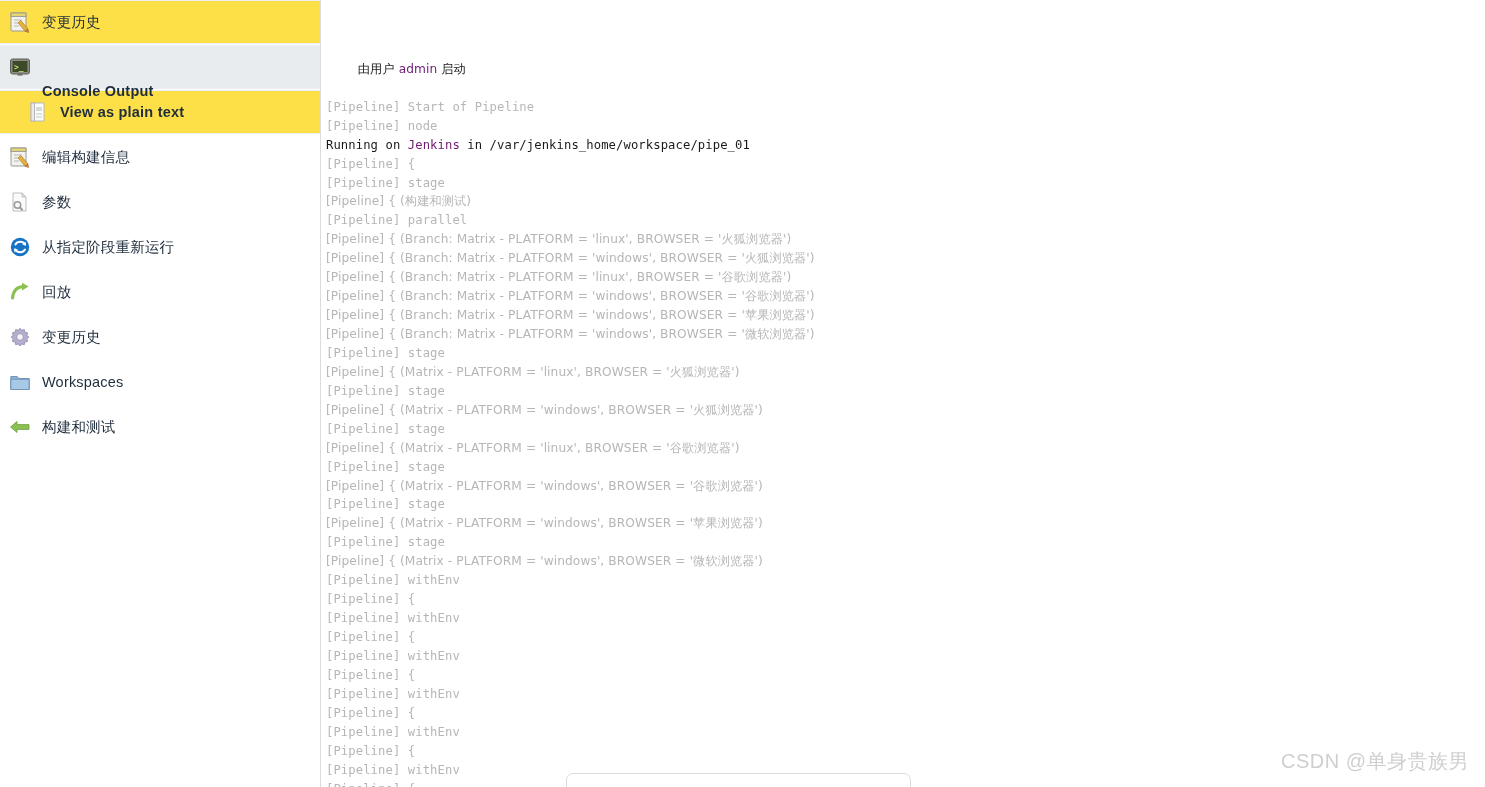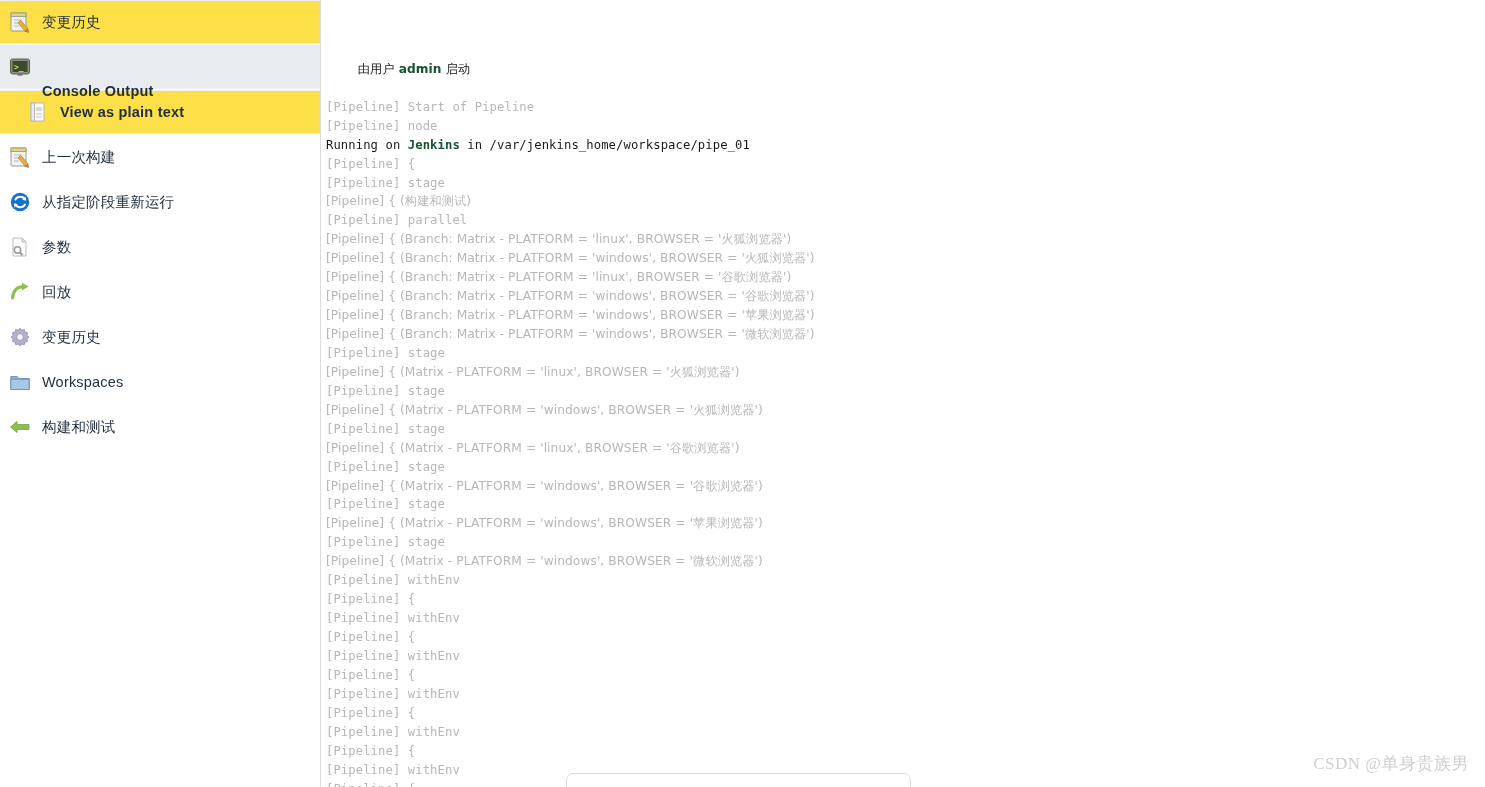--- a/index.html
+++ b/index.html
@@ -71,22 +71,22 @@
     font-family: "DejaVu Sans Mono", "Liberation Mono", monospace;
     font-size: 12.2px;
     line-height: 18.95px;
     white-space: pre;
     color: #b6b6b6;
     letter-spacing: .1px;
   }
   .log .line { height: 18.95px; }
   .log .line.dark  { color: #1a1a1a; }
   .log .link {
-    color: #14532d;
-    font-weight: bold;
+    color: #701a75;
+    font-weight: normal;
     text-decoration: none;
   }
   .cjk { font-family: "DejaVu Sans", sans-serif; }
 
   
   #bottom-box {
     position: absolute;
     left: 245px;
     bottom: -12px;
     width: 345px;
@@ -94,23 +94,23 @@
     border: 1px solid #dcdcdc;
     border-radius: 7px;
     background: #ffffff;
   }
 
   
   #watermark {
     position: absolute;
     right: 16px;
     bottom: 12px;
-    font-size: 17px;
+    font-size: 20px;
     color: #cfcfcf;
-    font-family: Liberation Serif, serif;
+    font-family: Liberation Sans, sans-serif;
     letter-spacing: .5px;
     user-select: none;
     pointer-events: none;
   }
 </style>
 </head>
 <body>
 
 <div id="app">
 
@@ -161,48 +161,48 @@
         <rect x="2" y="2" width="15" height="3.4" fill="#e8d873" stroke="#9a9a92" stroke-width="1"></rect>
         <line x1="5" y1="9" x2="13" y2="9" stroke="#b9b9b0" stroke-width="1"></line>
         <line x1="5" y1="12" x2="13" y2="12" stroke="#b9b9b0" stroke-width="1"></line>
         <line x1="5" y1="15" x2="10" y2="15" stroke="#b9b9b0" stroke-width="1"></line>
         <g transform="rotate(-40 14 13)">
           <rect x="11" y="9" width="3.6" height="11" fill="#e8b23a" stroke="#a8802a" stroke-width=".7"></rect>
           <polygon points="11,20 14.6,20 12.8,23" fill="#d8894a" stroke="#a8602a" stroke-width=".6"></polygon>
         </g>
       </svg>
         </span>
-        <span class="label">上一次构建</span>
+        <span class="label">编辑构建信息</span>
+      </div>
+      <div class="side-row plain">
+        <span class="ico">
+          <svg width="22" height="22" viewBox="0 0 22 22">
+        <polygon points="4,2 13,2 17,6 17,20 4,20" fill="#fbfbfb" stroke="#bdbdbd" stroke-width="1"></polygon>
+        <polygon points="13,2 13,6 17,6" fill="#e4e4e4" stroke="#bdbdbd" stroke-width="1"></polygon>
+        <circle cx="8.5" cy="14" r="3.2" fill="none" stroke="#9a9a9a" stroke-width="1.5"></circle>
+        <line x1="10.8" y1="16.3" x2="13.6" y2="19.2" stroke="#9a9a9a" stroke-width="2"></line>
+      </svg>
+        </span>
+        <span class="label">参数</span>
       </div>
       <div class="side-row plain">
         <span class="ico">
           <svg width="22" height="22" viewBox="0 0 22 22">
         <circle cx="11" cy="11" r="9.2" fill="#1773c4"></circle>
         <path d="M6.4 8.4 A5.6 5.6 0 0 1 16 8.4" fill="none" stroke="#fff" stroke-width="2" stroke-linecap="round"></path>
         <path d="M16 13.6 A5.6 5.6 0 0 1 6.4 13.6" fill="none" stroke="#fff" stroke-width="2" stroke-linecap="round"></path>
         <polygon points="16.4,5.4 17.2,9.6 13.2,8.6" fill="#fff"></polygon>
         <polygon points="5.6,16.6 4.8,12.4 8.8,13.4" fill="#fff"></polygon>
       </svg>
         </span>
         <span class="label">从指定阶段重新运行</span>
       </div>
       <div class="side-row plain">
         <span class="ico">
           <svg width="22" height="22" viewBox="0 0 22 22">
-        <polygon points="4,2 13,2 17,6 17,20 4,20" fill="#fbfbfb" stroke="#bdbdbd" stroke-width="1"></polygon>
-        <polygon points="13,2 13,6 17,6" fill="#e4e4e4" stroke="#bdbdbd" stroke-width="1"></polygon>
-        <circle cx="8.5" cy="14" r="3.2" fill="none" stroke="#9a9a9a" stroke-width="1.5"></circle>
-        <line x1="10.8" y1="16.3" x2="13.6" y2="19.2" stroke="#9a9a9a" stroke-width="2"></line>
-      </svg>
-        </span>
-        <span class="label">参数</span>
-      </div>
-      <div class="side-row plain">
-        <span class="ico">
-          <svg width="22" height="22" viewBox="0 0 22 22">
         <path d="M3.5 17 C4.5 7.5 10.5 5.5 15 5.5" fill="none" stroke="#8cc152" stroke-width="3.2" stroke-linecap="round"></path>
         <polygon points="13,1.8 19.6,5.6 13,9.4" fill="#8cc152"></polygon>
       </svg>
         </span>
         <span class="label">回放</span>
       </div>
       <div class="side-row plain">
         <span class="ico">
           <svg width="22" height="22" viewBox="0 0 22 22">
         <path d="M11 2.2 l1.7 2.1 2.6-.8 .6 2.7 2.7 .6 -.8 2.6 2.1 1.7 -2.1 1.7 .8 2.6 -2.7 .6 -.6 2.7 -2.6-.8 -1.7 2.1 -1.7-2.1 -2.6 .8 -.6-2.7 -2.7-.6 .8-2.6 -2.1-1.7 2.1-1.7 -.8-2.6 2.7-.6 .6-2.7 2.6 .8 z" fill="#b5aecd" stroke="#8f87ad" stroke-width=".8"></path>

